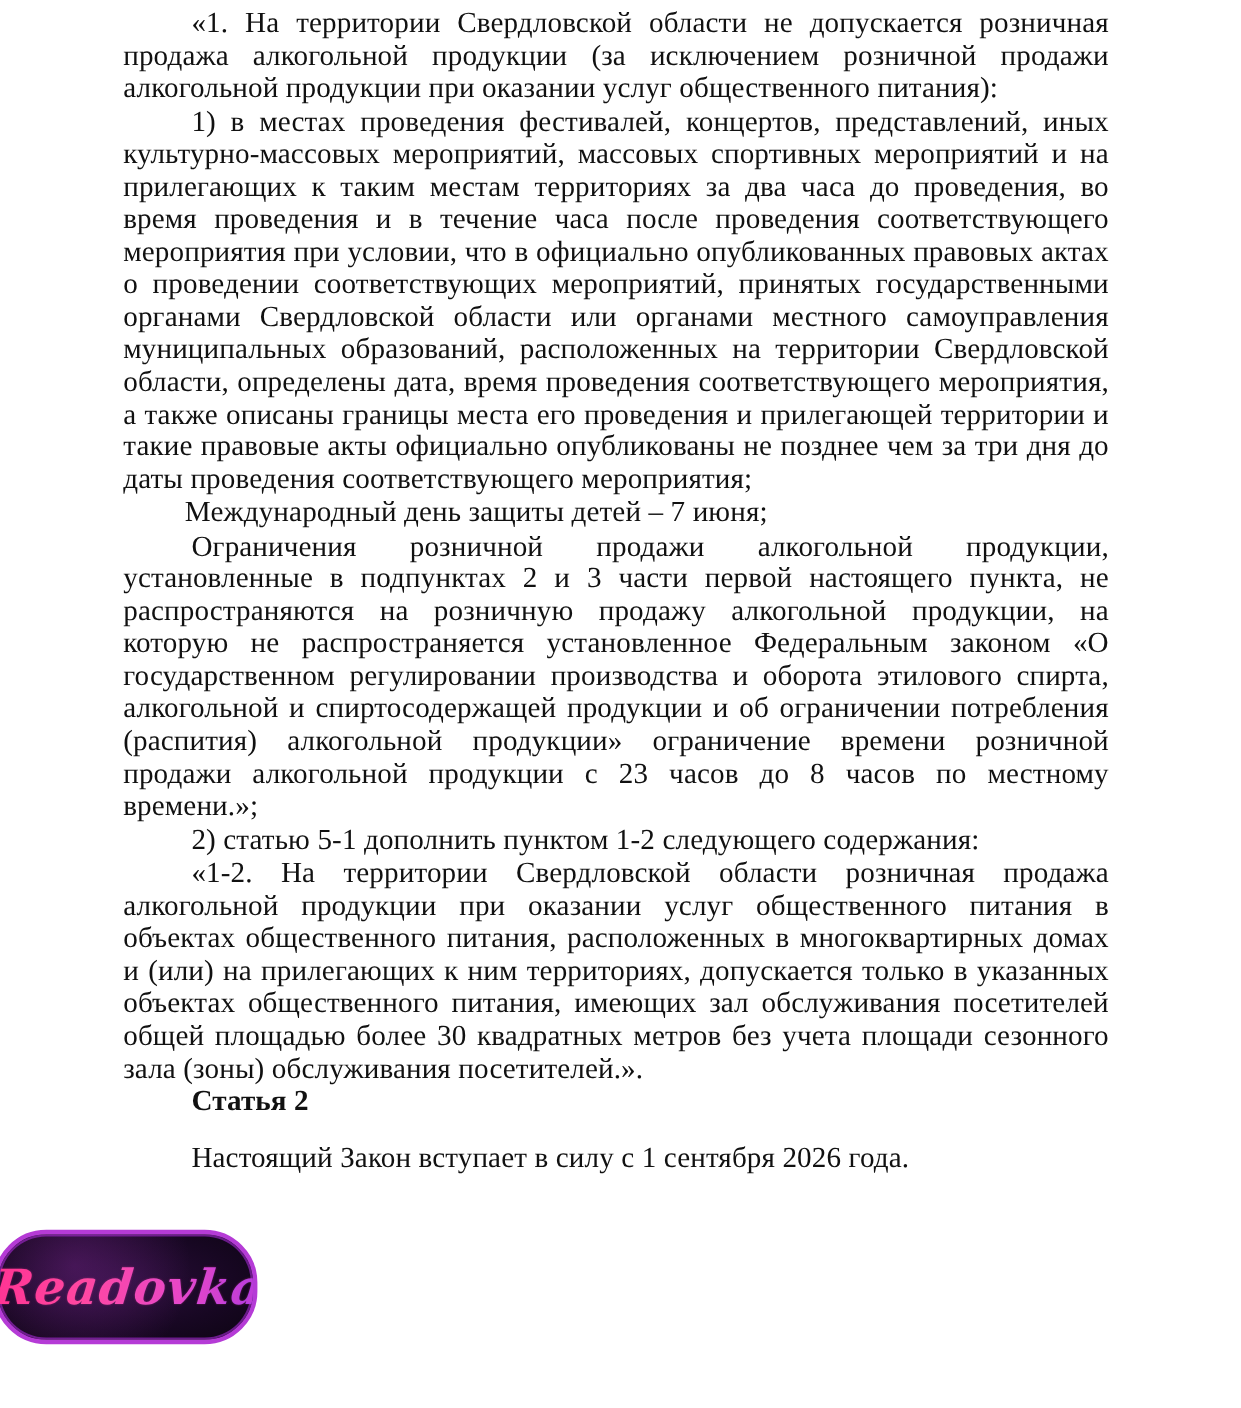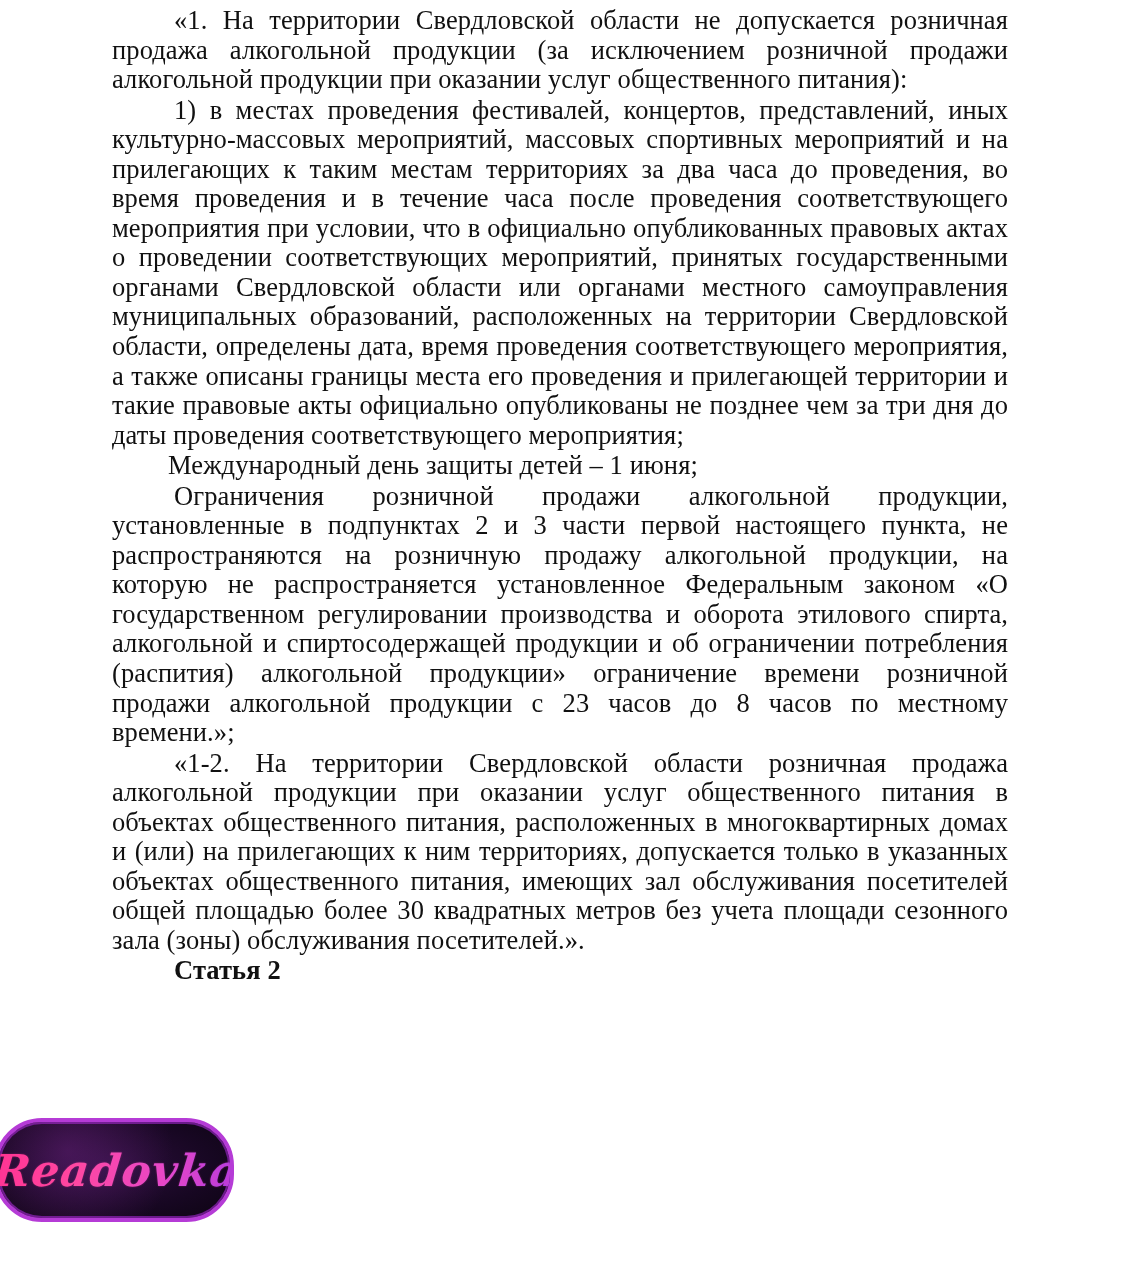--- a/index.html
+++ b/index.html
@@ -87,30 +87,32 @@
 <body>
 
 <div class="page">
 
   <p class="indent">«1. На территории Свердловской области не допускается розничная продажа алкогольной продукции (за исключением розничной продажи алкогольной продукции при оказании услуг общественного питания):</p>
 
   <p class="indent gap-small">1) в местах проведения фестивалей, концертов, представлений, иных культурно-массовых мероприятий, массовых спортивных мероприятий и на прилегающих к таким местам территориях за два часа до проведения, во время проведения и в течение часа после проведения соответствующего мероприятия при условии, что в официально опубликованных правовых актах о проведении соответствующих мероприятий, принятых государственными органами Свердловской области или органами местного самоуправления муниципальных образований, расположенных на территории Свердловской области, определены дата, время проведения соответствующего мероприятия, а также описаны границы места его проведения и прилегающей территории и такие правовые акты официально опубликованы не позднее чем за три дня до даты проведения соответствующего мероприятия;</p>
 
 
 
-  <p class="indent-small gap-small">Международный день защиты детей – 1 июня;</p>
+  <p class="indent-small gap-small">Международный день защиты детей – 7 июня;</p>
 
 
 
   <p class="indent gap-small">Ограничения розничной продажи алкогольной продукции, установленные в подпунктах 2 и 3 части первой настоящего пункта, не распространяются на розничную продажу алкогольной продукции, на которую не распространяется установленное Федеральным законом «О государственном регулировании производства и оборота этилового спирта, алкогольной и спиртосодержащей продукции и об ограничении потребления (распития) алкогольной продукции» ограничение времени розничной продажи алкогольной продукции с 23 часов до 8 часов по местному времени.»;</p>
 
+  <p class="indent gap-small">2) статью 5-1 дополнить пунктом 1-2 следующего содержания:</p>
 
   <p class="indent gap-small">«1-2. На территории Свердловской области розничная продажа алкогольной продукции при оказании услуг общественного питания в объектах общественного питания, расположенных в многоквартирных домах и (или) на прилегающих к ним территориях, допускается только в указанных объектах общественного питания, имеющих зал обслуживания посетителей общей площадью более 30 квадратных метров без учета площади сезонного зала (зоны) обслуживания посетителей.».</p>
 
   <p class="article-heading gap-big">Статья 2</p>
 
+  <p class="indent gap-mid">Настоящий Закон вступает в силу с 1 сентября 2026 года.</p>
 
   <div class="watermark">
     <div class="wm-glow"></div>
     <span class="watermark-text">Readovka</span>
   </div>
 
 </div>
 
 </body></html>

